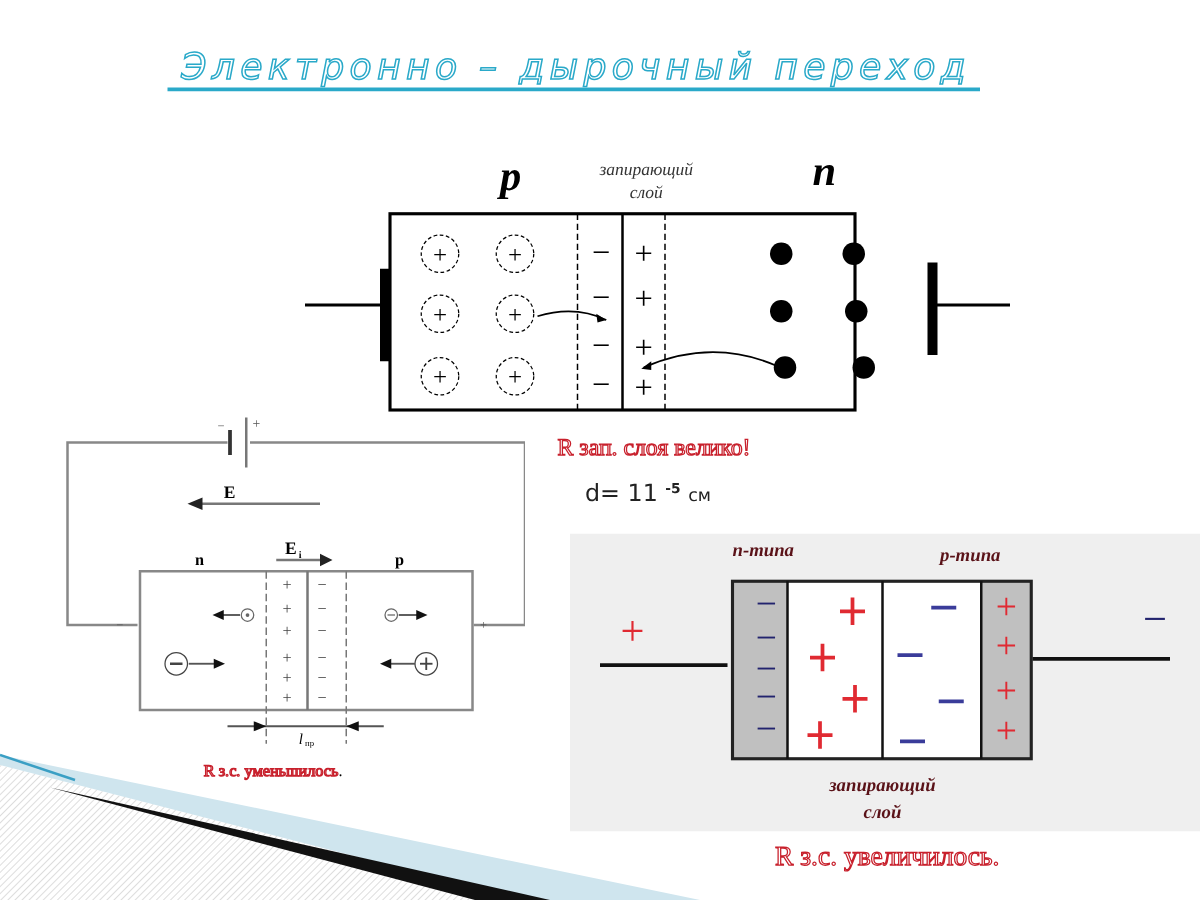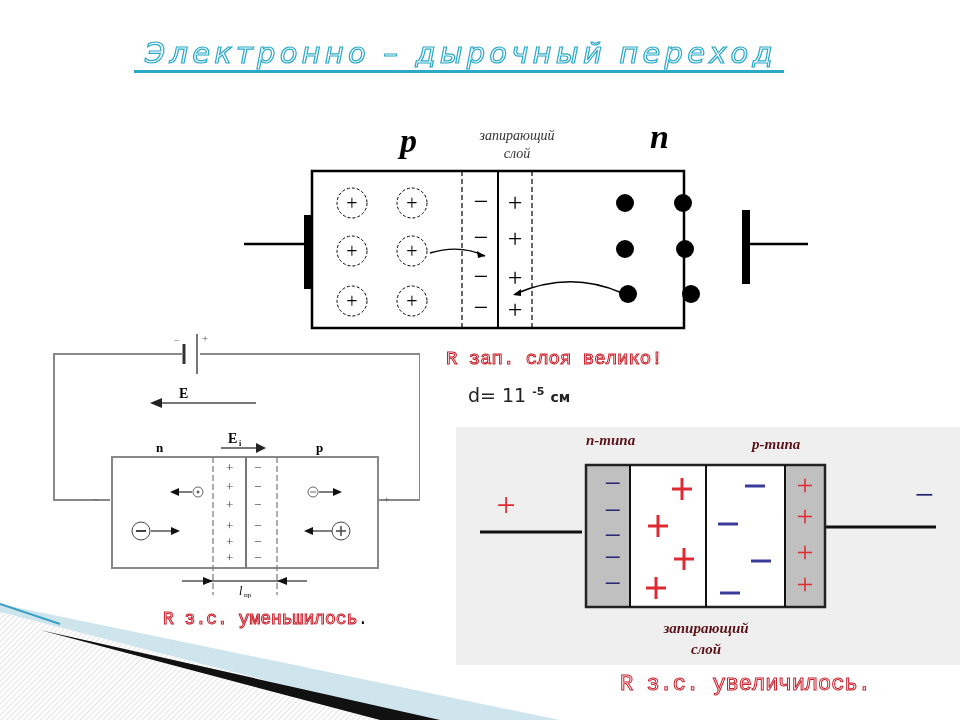--- a/index.html
+++ b/index.html
@@ -17,32 +17,32 @@
     text-shadow: 0 0 0 #2aa9c9;
     margin-left: 11px;
   }
   .title-underline {
     position: absolute; left: 134px; top: 70px; width: 650px; height: 3px;
     background: #2aa9c9;
   }
   .abs { position: absolute; }
   .red-caption {
     position: absolute; white-space: nowrap;
-    font-family: Liberation Mono, monospace;
+    font-family: Liberation Serif, serif;
     font-size: 18px; color: #ffffff;
     -webkit-text-stroke: 1px #c8202c;
   }
   .black-dot { color: #000; -webkit-text-stroke: 0; }
   .formula {
     position: absolute; left: 468px; top: 384px;
     font-family: "DejaVu Sans", sans-serif; font-size: 19px; color: #222;
     white-space: nowrap;
   }
   .formula sup { font-size: 11px; font-weight: bold; vertical-align: 7px; }
-  .formula .unit { font-size: 14px; font-weight: bold; }
+  .formula .unit { font-size: 14px; font-weight: normal; }
   .gray-panel {
     position: absolute; left: 456px; top: 427px; width: 504px; height: 238px;
     background: #efefef;
   }
   svg text { font-family: "Liberation Serif", serif; }
 </style>
 </head>
 <body>
 
 <div class="title">Электронно – дырочный переход</div>
@@ -188,21 +188,21 @@
   <line x1="272" y1="211" x2="292" y2="211" stroke="#555" stroke-width="1.5"></line>
   <path d="M264,211 l9,-4 l0,8 z" fill="#111"></path>
 
   <line x1="142" y1="261" x2="267" y2="261" stroke="#555" stroke-width="1.5"></line>
   <path d="M173,261 l-10,-4 l0,8 z" fill="#111"></path>
   <path d="M237,261 l10,-4 l0,8 z" fill="#111"></path>
   <text x="199" y="275" font-size="12" font-style="italic">l</text>
   <text x="204" y="277" font-size="7">пр</text>
 </svg>
 
-<div class="red-caption" style="left:163px;top:609px;font-size:18px"><span>R з.с. уменьшилось</span><span class="black-dot">.</span></div>
+<div class="red-caption" style="left:163px;top:609px;font-size:13px"><span>R з.с. уменьшилось</span><span class="black-dot">.</span></div>
 
 <div class="gray-panel"></div>
 <svg class="abs" style="left:456px;top:427px" width="504" height="238">
   <text x="130" y="18" font-size="15" font-weight="bold" font-style="italic" fill="#5a1218">n-типа</text>
   <text x="296" y="22" font-size="15" font-weight="bold" font-style="italic" fill="#5a1218">p-типа</text>
 
   <text x="50" y="89" font-size="34" text-anchor="middle" fill="#e02a32">+</text>
   <text x="468" y="79" font-size="34" text-anchor="middle" fill="#22236e">−</text>
   <line x1="24" y1="105" x2="126" y2="105" stroke="#111" stroke-width="3"></line>
   <line x1="370" y1="100" x2="480" y2="100" stroke="#111" stroke-width="3"></line>

